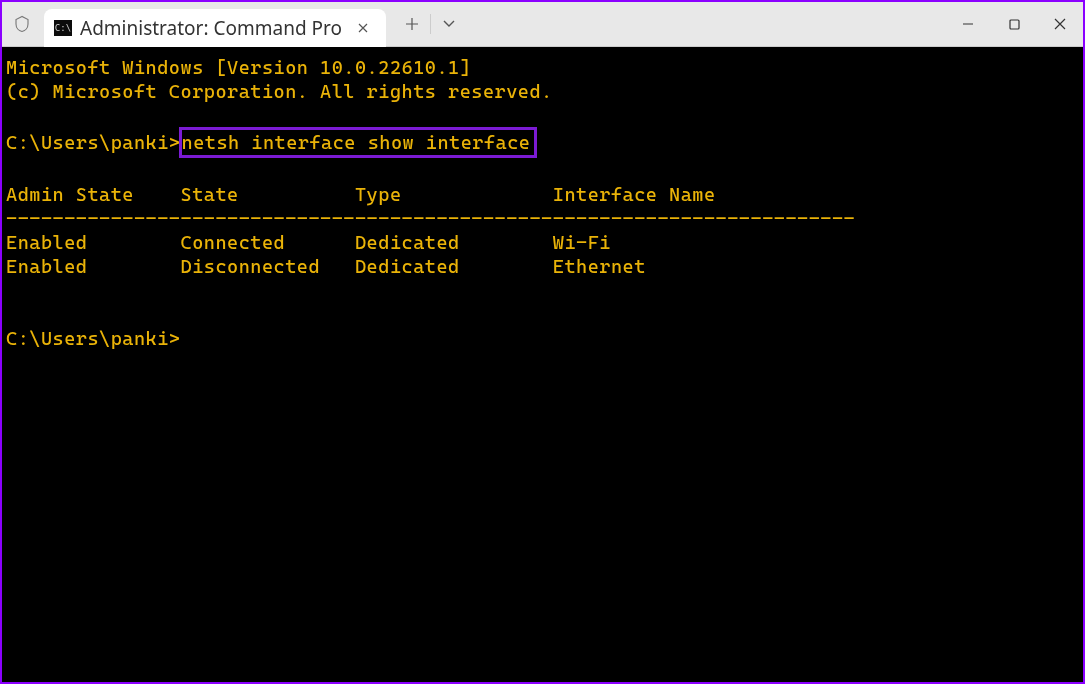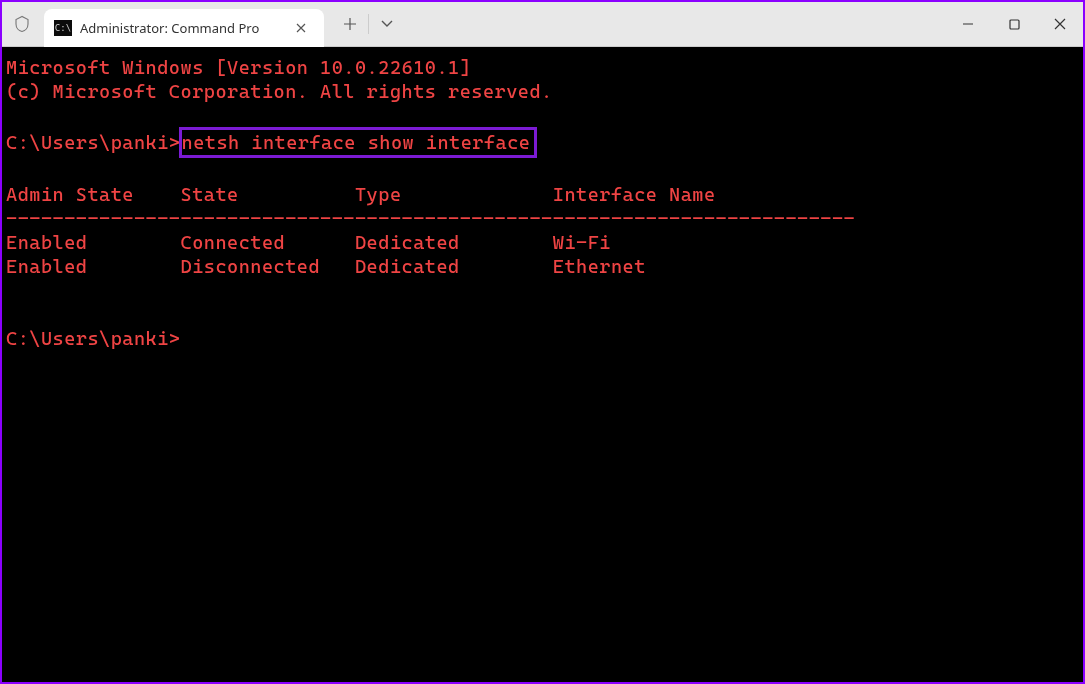--- a/index.html
+++ b/index.html
@@ -42,21 +42,21 @@
       height: 16px;
       background: #0c0c0c;
       display: flex;
       align-items: center;
       justify-content: center;
       color: #ccc;
       font-size: 9px;
       font-family: monospace;
     }
     .tab-title {
-      font-size: 13px;
+      font-size: 19px;
       color: #333;
       flex: 1;
     }
     .tab-close {
       width: 26px;
       height: 26px;
       display: flex;
       align-items: center;
       justify-content: center;
       border-radius: 4px;
@@ -92,21 +92,21 @@
       width: 46px;
       height: 45px;
       display: flex;
       align-items: center;
       justify-content: center;
       cursor: pointer;
       color: #333;
     }
     .terminal {
       background: #000;
-      color: #ef4444;
+      color: #eab308;
       font-family: 'Cascadia Code', Consolas, monospace;
       font-size: 19px;
       padding: 8px 4px;
       line-height: 1.27;
       white-space: pre;
       letter-spacing: 0.5px;
       height: calc(100% - 45px);
     }
     .prompt-hl-wrap {
       display: inline-block;

